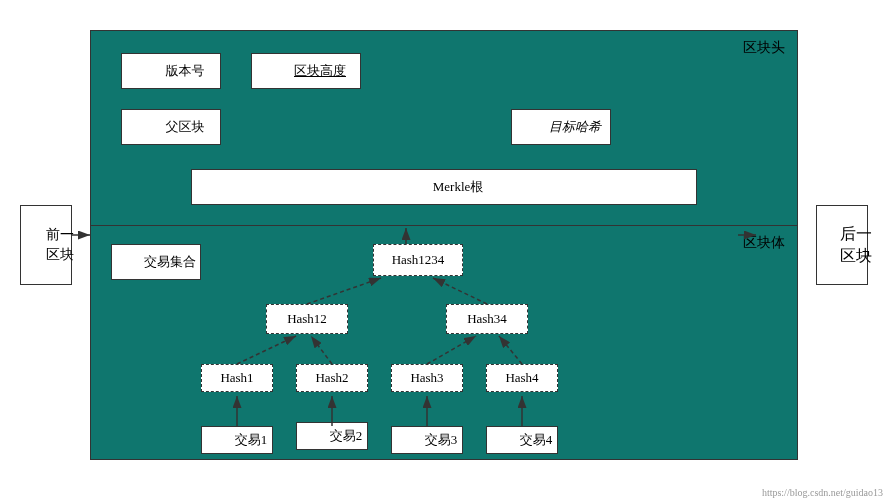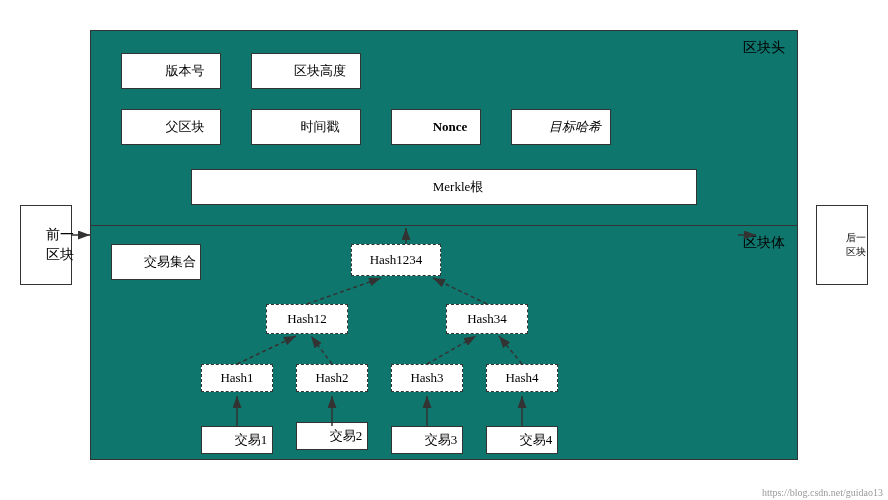--- a/index.html
+++ b/index.html
@@ -121,21 +121,21 @@
       font-size: 13px;
       background: #fff;
       position: absolute;
     }
 
     
     .box-version {
       top: 22px; left: 30px; width: 100px; height: 36px;
     }
     .box-height {
-      top: 22px; left: 160px; width: 110px; height: 36px;
+      top: 22px; left: 160px; width: 110px; height: 36px; text-decoration: underline;
     }
     .box-parent {
       top: 78px; left: 30px; width: 100px; height: 36px;
     }
     .box-timestamp {
       top: 78px; left: 160px; width: 110px; height: 36px;
     }
     .box-nonce {
       top: 78px; left: 300px; width: 90px; height: 36px;
     }
@@ -189,66 +189,60 @@
 <body>
 
 <div class="diagram-container">
 
   <div class="solid-box prev-block" style="position:absolute; left:0; top:50%; transform:translateY(-50%); width:52px; height:80px;">
     <span style="white-space:pre; text-align:center; font-size:14px;">前一
 区块</span>
   </div>
 
   <div class="solid-box next-block" style="position:absolute; right:0; top:50%; transform:translateY(-50%); width:52px; height:80px;">
-    <span style="white-space:pre; text-align:center; font-size:10px;">后一
+    <span style="white-space:pre; text-align:center; font-size:16px;">后一
 区块</span>
   </div>
 
   <div class="main-block">
 
     <div class="block-header">
       <span class="block-header-label">区块头</span>
 
       <div class="solid-box box-version">
         <span>版本号</span>
       </div>
 
       <div class="solid-box box-height">
         <span>区块高度</span>
       </div>
 
       <div class="solid-box box-parent">
         <span>父区块</span>
       </div>
 
-      <div class="solid-box box-timestamp">
-        <span>时间戳</span>
-      </div>
-
-      <div class="solid-box box-nonce" style="font-weight:bold;">
-        <span>Nonce</span>
-      </div>
+
 
       <div class="solid-box box-target-hash">
         <span>目标哈希</span>
       </div>
 
       <div class="solid-box box-merkle">
         <span>Merkle根</span>
       </div>
     </div>
 
     <div class="block-body">
       <span class="block-body-label">区块体</span>
 
       <div class="solid-box box-tx-set">
         <span>交易集合</span>
       </div>
 
-      <div class="dashed-box" style="top:18px; left:260px; width:90px; height:32px;">
+      <div class="dashed-box" style="top:18px; left:282px; width:90px; height:32px;">
         <span>Hash1234</span>
       </div>
 
       <div class="dashed-box" style="top:78px; left:175px; width:82px; height:30px;">
         <span>Hash12</span>
       </div>
 
       <div class="dashed-box" style="top:78px; left:355px; width:82px; height:30px;">
         <span>Hash34</span>
       </div>

